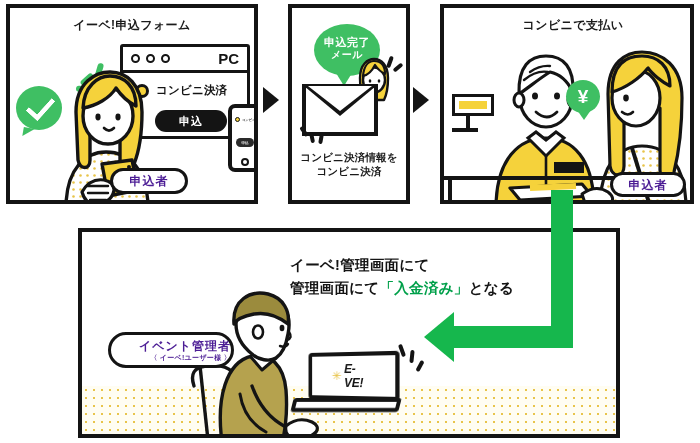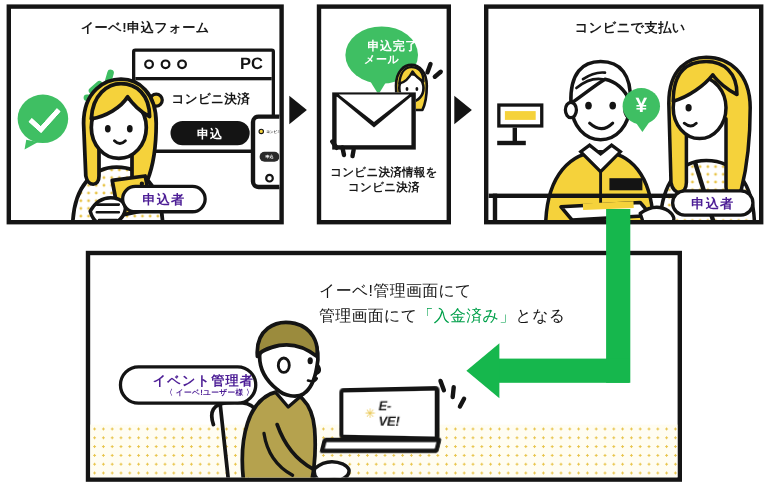--- a/index.html
+++ b/index.html
@@ -136,21 +136,21 @@
   #panel2{left:288px;top:4px;width:122px;height:200px;}
   .mail-bubble{
     position:absolute;left:22px;top:16px;width:66px;height:52px;border-radius:50%;
     background:#3FBF63;text-align:center;color:#fff;
   }
   .mail-bubble:after{
     content:"";position:absolute;left:22px;bottom:-10px;width:0;height:0;
     border-left:8px solid transparent;border-right:8px solid transparent;
     border-top:13px solid #3FBF63;
   }
-  .mb-l1{font-size:11px;font-weight:700;letter-spacing:.5px;padding-top:12px;line-height:1.15;text-align:right;}
+  .mb-l1{font-size:11px;font-weight:700;letter-spacing:.5px;padding-top:12px;line-height:1.15;}
   .mb-l2{font-size:10px;font-weight:700;letter-spacing:.5px;line-height:1.15;}
   .envelope{
     position:absolute;left:10px;top:76px;width:76px;height:52px;
     border:4px solid #141414;background:#fff;box-sizing:border-box;
   }
   .envelope:before{
     content:"";position:absolute;left:-2px;top:-2px;width:0;height:0;
     border-left:36px solid transparent;border-right:36px solid transparent;
     border-top:30px solid #141414;
   }
@@ -197,21 +197,21 @@
   
   #panel4{left:78px;top:228px;width:542px;height:210px;}
   .floor{
     position:absolute;left:0;right:0;bottom:0;height:48px;
     background-color:#FFFDF2;
     background-image:radial-gradient(#E8C44A 1.1px, transparent 1.2px);
     background-size:8px 8px;
   }
   .big-text{
     position:absolute;left:208px;top:22px;
-    font-size:14.5px;font-weight:400;color:#141414;line-height:1.62;letter-spacing:.3px;
+    font-size:14.5px;font-weight:700;color:#141414;line-height:1.62;letter-spacing:.3px;
     white-space:nowrap;
   }
   .big-text .hl{color:#00A04A;}
   #p4-pill{
     left:26px;top:100px;width:126px;height:36px;border-radius:20px;align-items:flex-end;
   }
   .laptop{position:absolute;left:210px;top:120px;width:108px;height:62px;z-index:4;}
   .lap-screen{
     position:absolute;left:14px;top:0;width:92px;height:48px;
     border:4px solid #141414;border-radius:4px;background:#fff;box-sizing:border-box;

